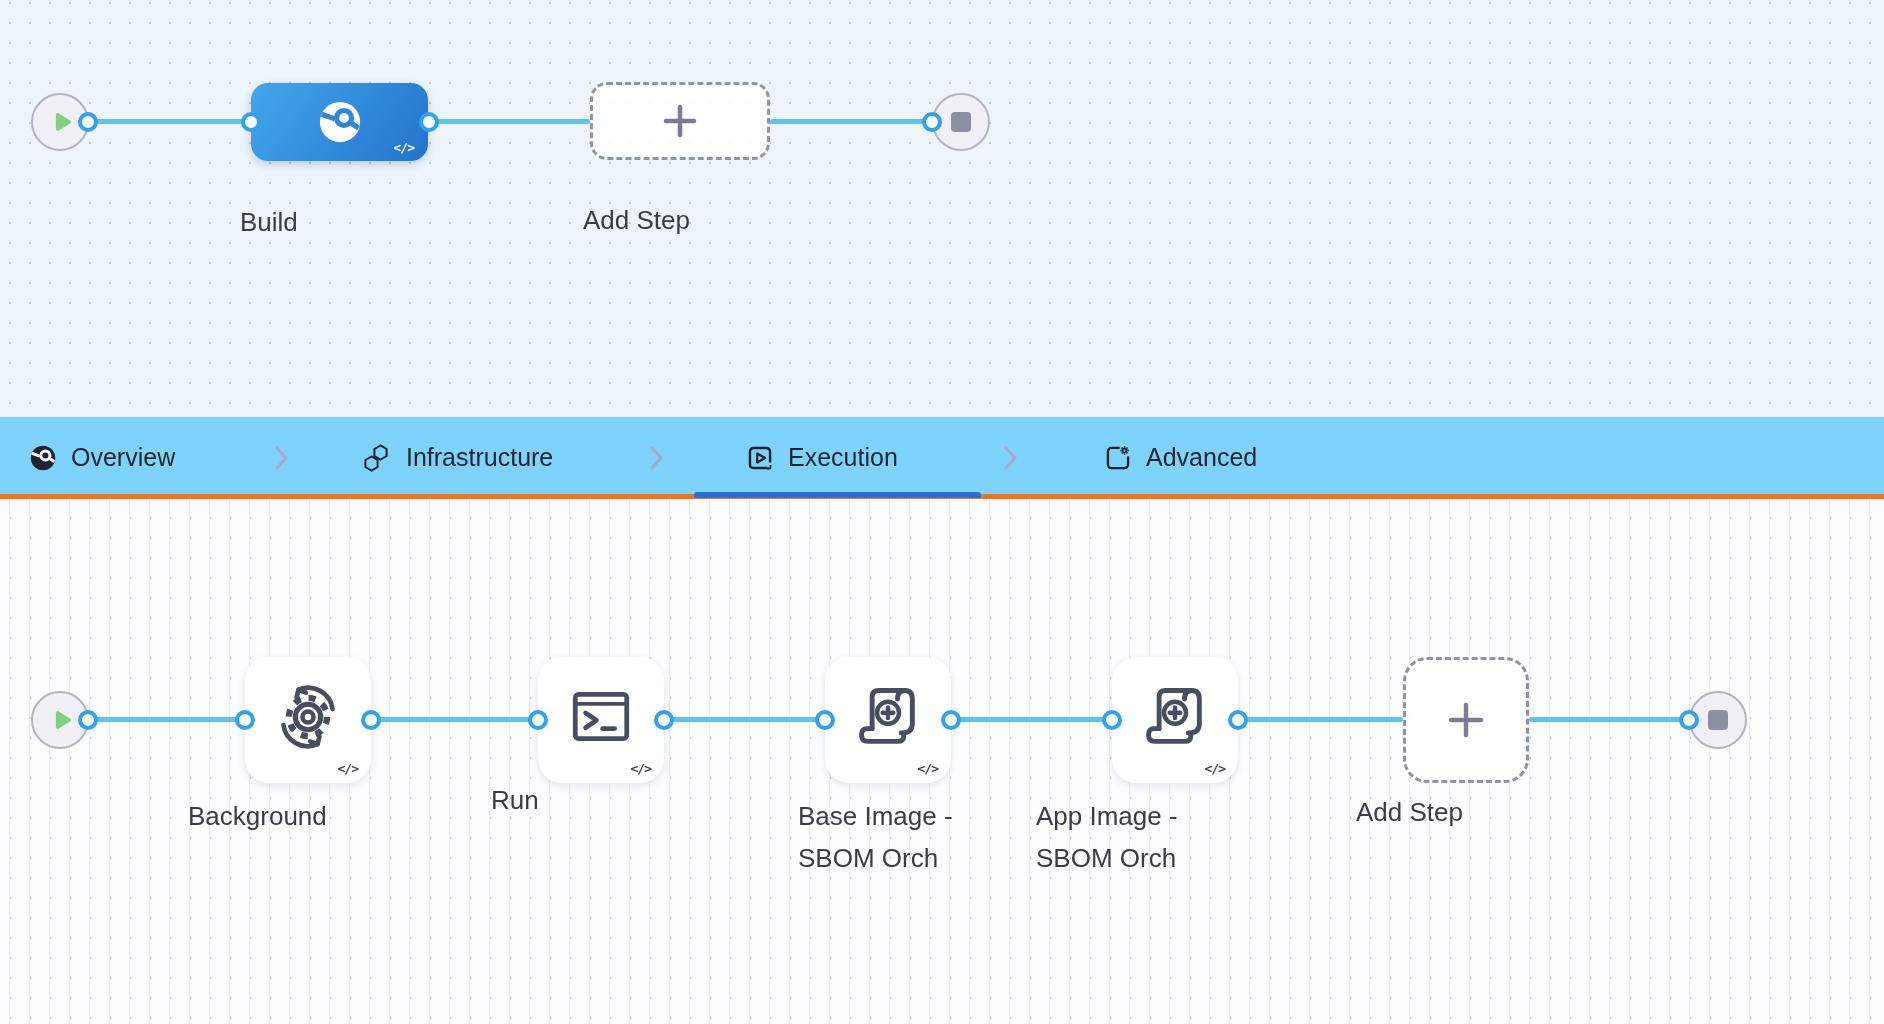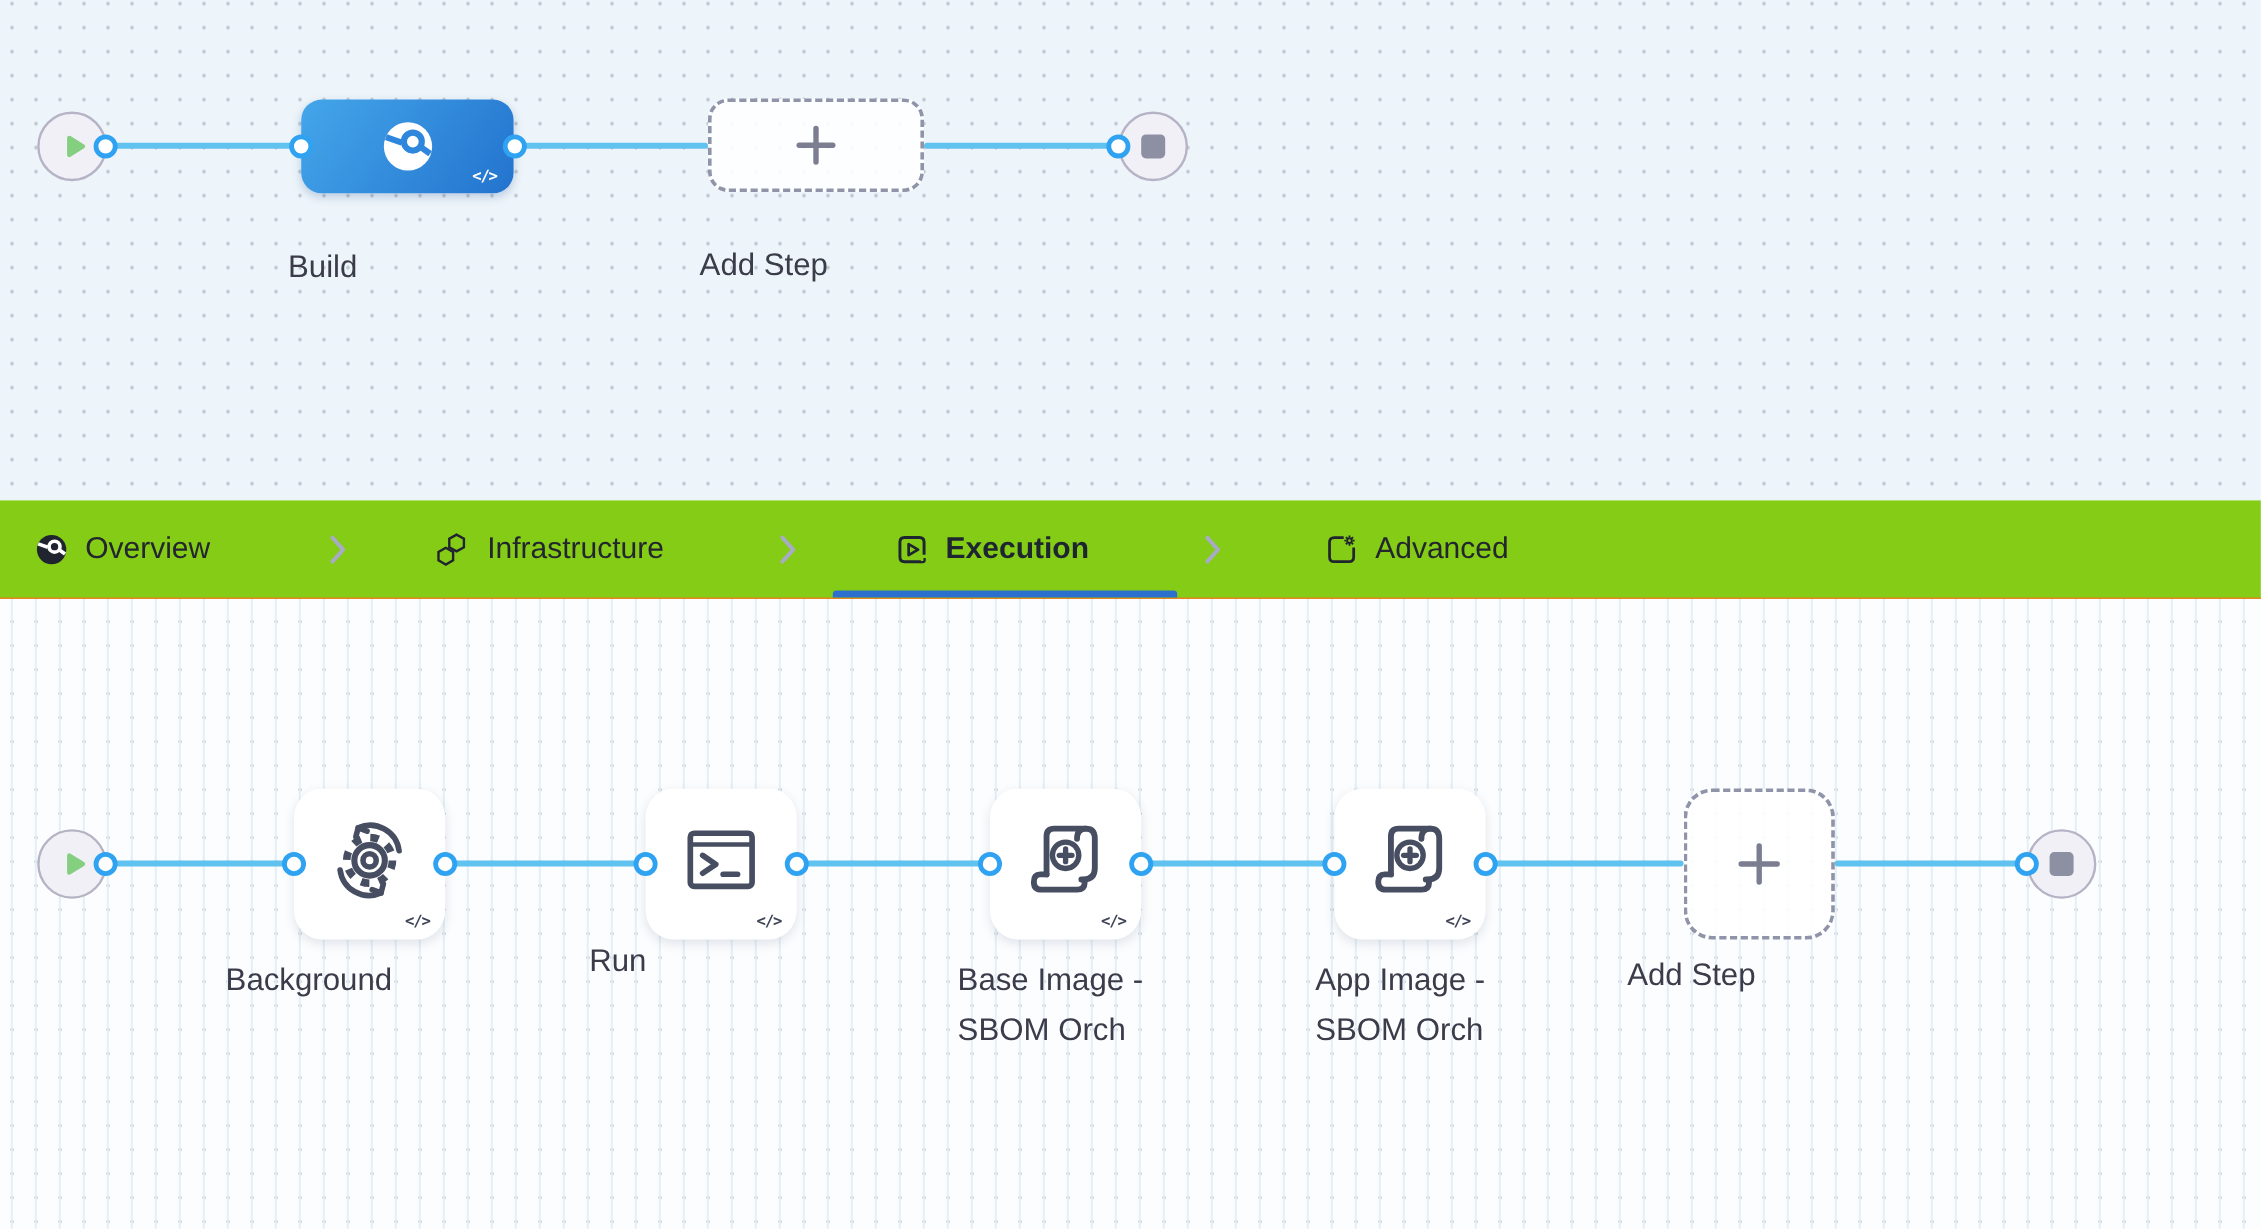--- a/index.html
+++ b/index.html
@@ -47,25 +47,25 @@
   .code-badge.light{color:#ffffff;right:14px;bottom:6px;}
   .add-box{position:absolute;border-radius:17px;background:rgba(255,255,255,.88);
       border:3px dashed #9094a9;box-sizing:border-box;
       display:flex;align-items:center;justify-content:center;z-index:4;}
   .add-stage{left:590px;top:82px;width:180px;height:78px;}
   .add-step{left:1403px;top:158px;width:126px;height:126px;border-radius:24px;}
   
   .node-label{position:absolute;font-size:26px;line-height:42px;color:#3b3c4a;
       z-index:2;}
   
-  .tabbar{position:absolute;left:0;top:417px;width:1884px;height:82px;background:#84cc16;
-      border-bottom:1px solid #f97316;box-sizing:border-box;z-index:8;}
+  .tabbar{position:absolute;left:0;top:417px;width:1884px;height:82px;background:#7dd3fc;
+      border-bottom:5px solid #f97316;box-sizing:border-box;z-index:8;}
   .tab{position:absolute;top:0;height:81px;display:flex;align-items:center;gap:14px;
       font-size:25px;color:#23262f;cursor:pointer;}
-  .tab.active{font-weight:700;color:#1d2531;}
+  .tab.active{font-weight:400;color:#1d2531;}
   .tab-chevron{position:absolute;top:27px;}
   .tab-underline{position:absolute;left:694px;top:75px;width:287px;height:6px;
       background:#2b70cc;border-radius:3px 3px 0 0;z-index:9;}
   .icon{display:block;}
 </style>
 </head>
 <body>
 
 <section class="canvas canvas-top">
 
@@ -259,15 +259,15 @@
   <div class="port" style="left:654px;top:211px"></div>
   <div class="port" style="left:815px;top:211px"></div>
   <div class="port" style="left:941px;top:211px"></div>
   <div class="port" style="left:1102px;top:211px"></div>
   <div class="port" style="left:1228px;top:211px"></div>
   <div class="port" style="left:1679px;top:211px"></div>
 
   <div class="node-label" style="left:188px;top:296px;width:220px">Background</div>
   <div class="node-label" style="left:491px;top:280px;width:220px">Run</div>
   <div class="node-label" style="left:798px;top:296px;width:180px">Base Image - SBOM Orch</div>
-  <div class="node-label" style="left:1096px;top:296px;width:180px">App Image - SBOM Orch</div>
+  <div class="node-label" style="left:1036px;top:296px;width:180px">App Image - SBOM Orch</div>
   <div class="node-label" style="left:1356px;top:292px;width:220px">Add Step</div>
 </section>
 
 </body></html>

